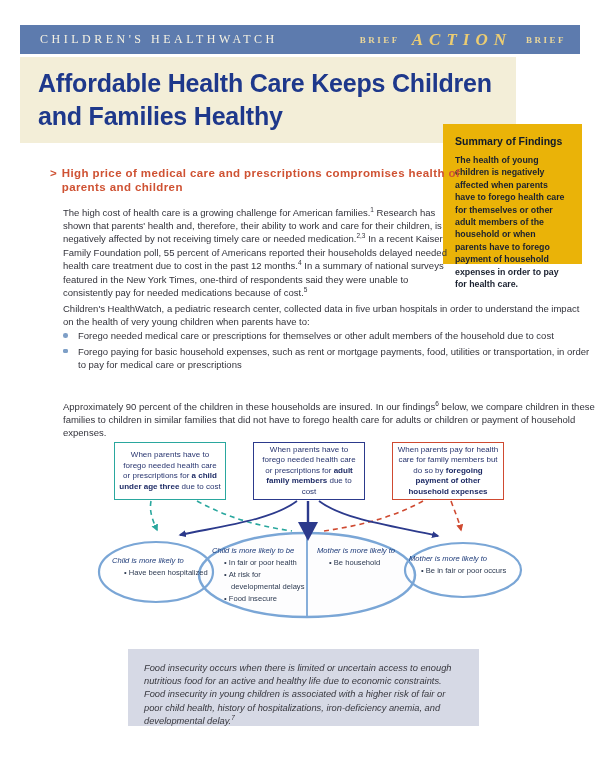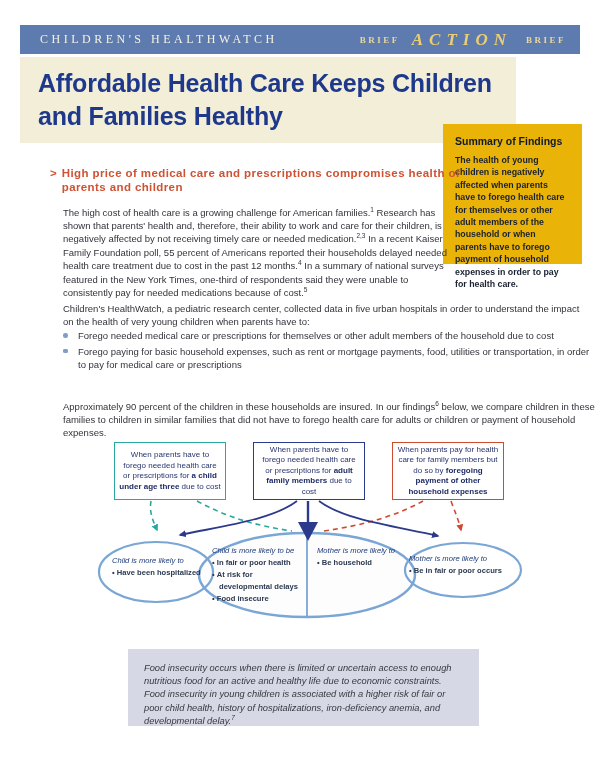--- a/index.html
+++ b/index.html
@@ -60,21 +60,21 @@
     position:absolute;top:4px;height:58px;width:112px;box-sizing:border-box;
     display:flex;align-items:center;justify-content:center;text-align:center;
     font-size:8px;line-height:10.5px;color:#28356f;padding:3px 4px;background:#ffffff;
   }
   .dbox b{color:#1f2c66;}
   .dbox-child{left:114px;border:1.5px solid #2aa79e;}
   .dbox-adult{left:253px;border:1.5px solid #2c3a8c;}
   .dbox-exp{left:392px;border:1.5px solid #cf4a31;}
   .oval-label{position:absolute;font-size:7.6px;color:#2c3950;}
   .oval-label .hdr{font-style:italic;color:#1d3a78;line-height:13px;}
-  .oval-label .itm{line-height:12px;padding-left:7px;text-indent:-7px;font-weight:bold;}
+  .oval-label .itm{line-height:12px;padding-left:19px;text-indent:-7px;}
   .oval-label .itm::before{content:"\2022\00a0";color:#2c3950;}
   .lbl-left{left:112px;top:116px;width:100px;}
   .lbl-cleft{left:212px;top:106px;width:95px;}
   .lbl-cright{left:317px;top:106px;width:102px;}
   .lbl-right{left:409px;top:114px;width:112px;}
   
   .footnote-box{
     position:absolute;left:128px;top:649px;width:351px;height:77px;background:#d6d9e5;
     box-sizing:border-box;padding:13px 16px;
     font-size:9.3px;font-style:italic;line-height:13.2px;color:#38383f;

